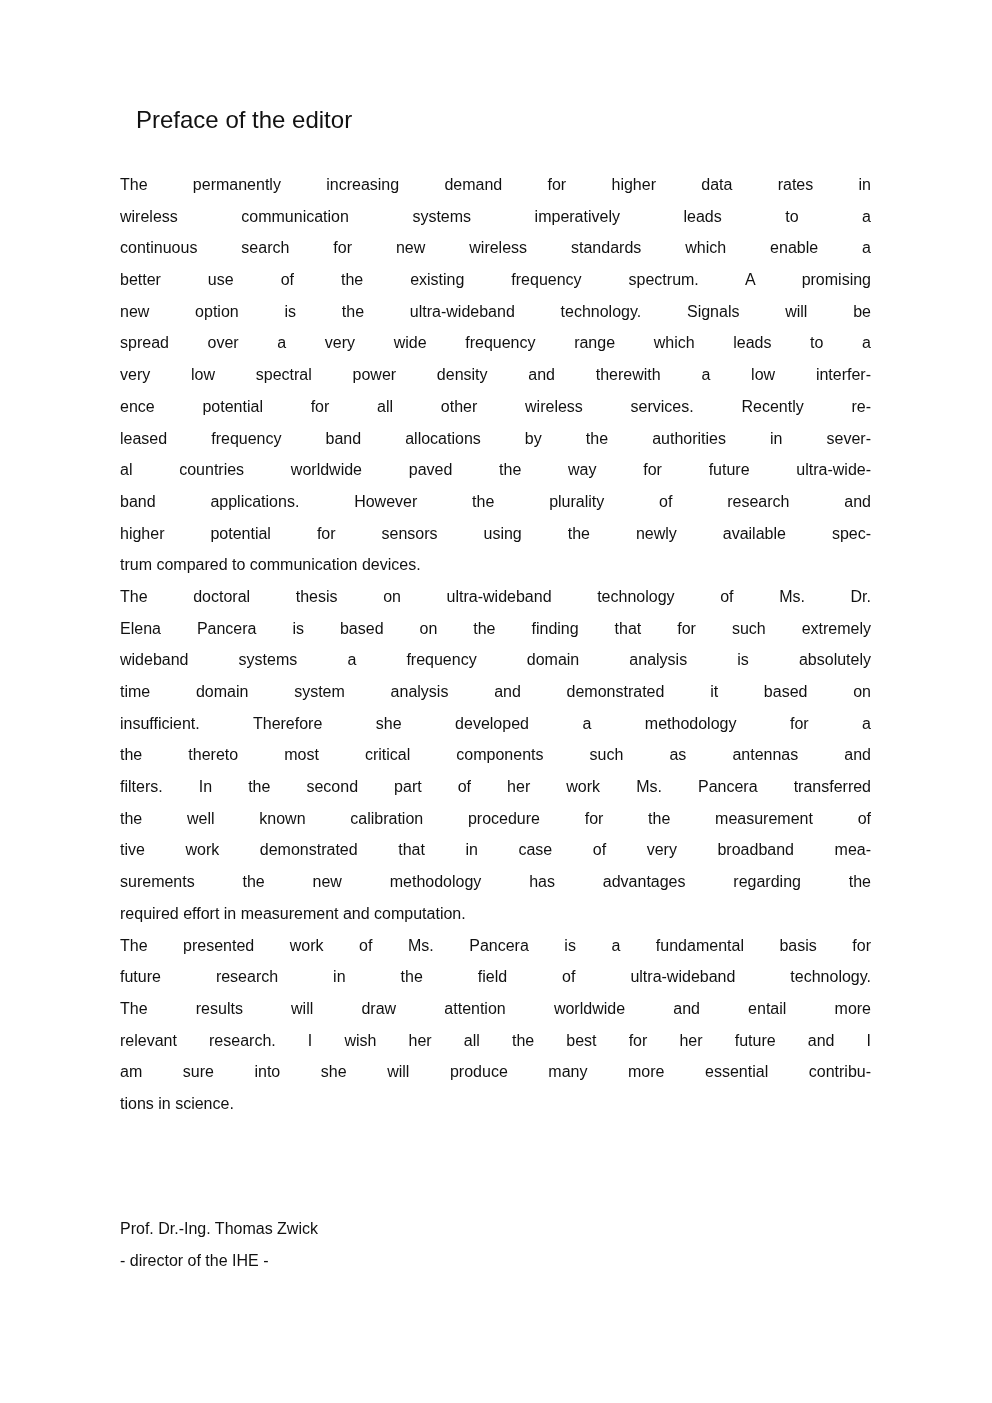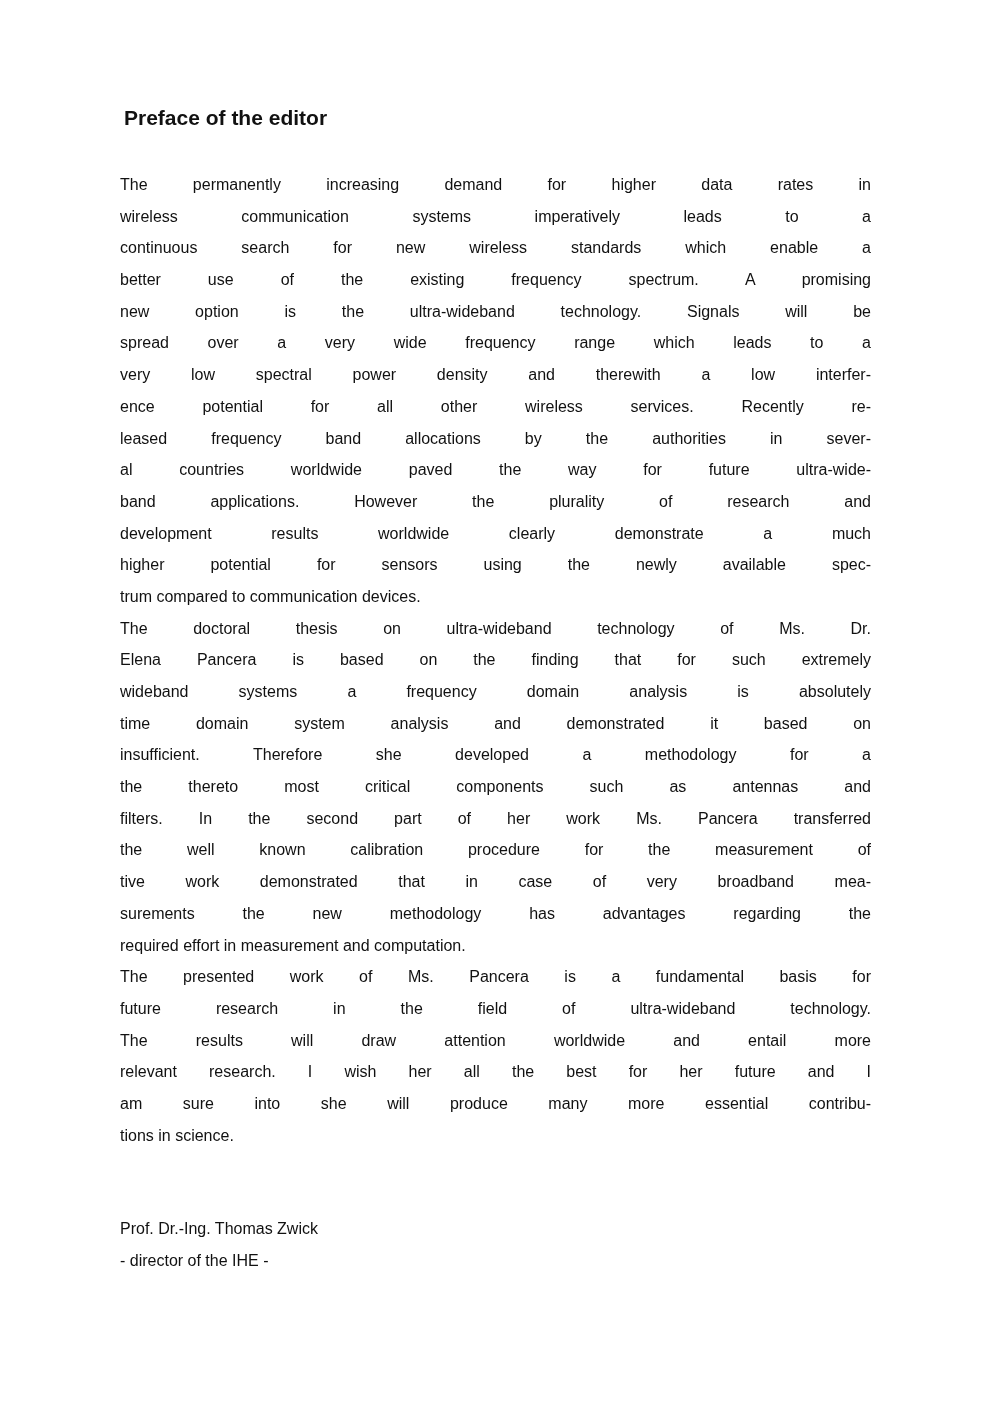--- a/index.html
+++ b/index.html
@@ -1,19 +1,19 @@
 <!DOCTYPE html>
 <html><head>
 <meta charset="utf-8">
 <style>
   html, body { margin: 0; padding: 0; background: #ffffff; }
   body { width: 992px; height: 1403px; position: relative; overflow: hidden; }
   .page { position: absolute; left: 120px; top: 0; width: 751px; color: #111111;
     font-family: "DejaVu Sans", sans-serif; }
-  .heading { position: absolute; top: 106px; left: 4px; font-size: 21px; font-weight: bold;
+  .heading { position: absolute; top: 106px; left: 16px; font-size: 24px; font-weight: normal;
     font-family: "Liberation Sans", sans-serif; letter-spacing: 0px; white-space: nowrap; }
   .body { position: absolute; top: 169px; left: 0; width: 751px; }
   .line { height: 31.7px; line-height: 31.7px; font-size: 16px; font-family: "Liberation Sans", sans-serif;
     white-space: nowrap; text-align: justify; text-align-last: justify; overflow: hidden; }
   .line.last { text-align-last: left; }
   .sig { position: absolute; left: 0; width: 751px; }
   .sig .line { text-align-last: left; }
 </style>
 </head>
 <body>
@@ -27,21 +27,20 @@
       <div class="line">wireless communication systems imperatively leads to a</div>
       <div class="line">continuous search for new wireless standards which enable a</div>
       <div class="line">better use of the existing frequency spectrum. A promising</div>
       <div class="line">new option is the ultra-wideband technology. Signals will be</div>
       <div class="line">spread over a very wide frequency range which leads to a</div>
       <div class="line">very low spectral power density and therewith a low interfer-</div>
       <div class="line">ence potential for all other wireless services. Recently re-</div>
       <div class="line">leased frequency band allocations by the authorities in sever-</div>
       <div class="line">al countries worldwide paved the way for future ultra-wide-</div>
       <div class="line">band applications. However the plurality of research and</div>
-      <div class="line">development results worldwide clearly demonstrate a much</div>
       <div class="line">higher potential for sensors using the newly available spec-</div>
       <div class="line last">trum compared to communication devices.</div>
     </div>
     <div>
       <div class="line">The doctoral thesis on ultra-wideband technology of Ms. Dr.</div>
       <div class="line">Elena Pancera is based on the finding that for such extremely</div>
       <div class="line">wideband systems a frequency domain analysis is absolutely</div>
       <div class="line">time domain system analysis and demonstrated it based on</div>
       <div class="line">insufficient. Therefore she developed a methodology for a</div>
       <div class="line">the thereto most critical components such as antennas and</div>

